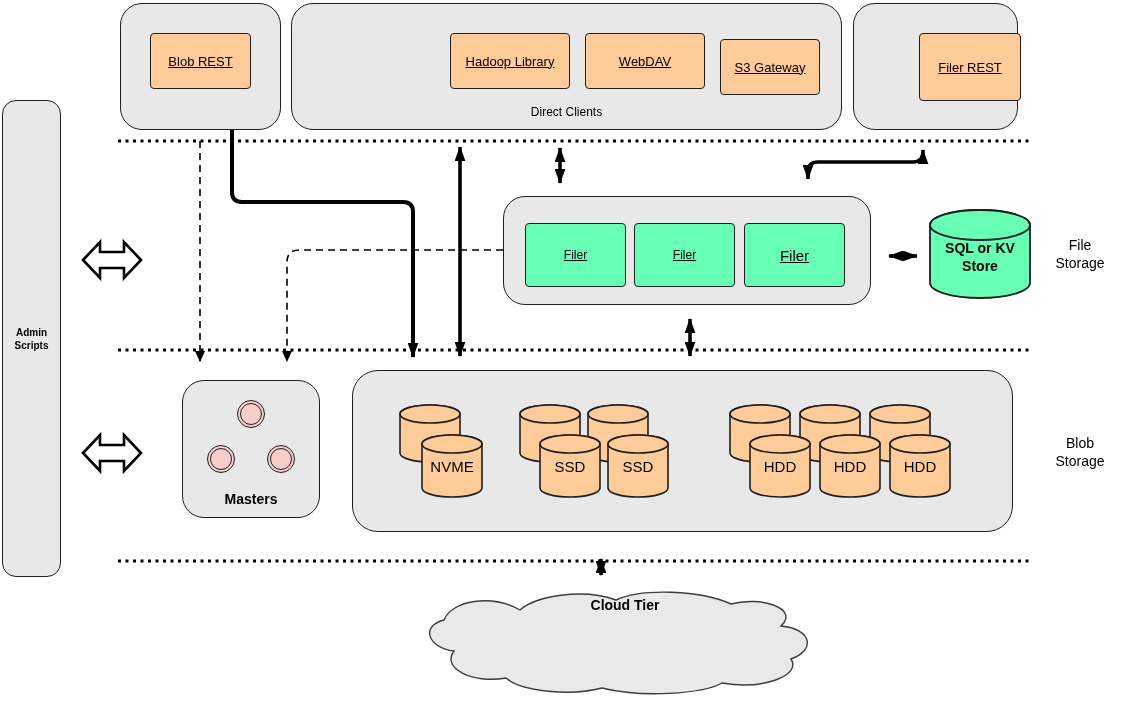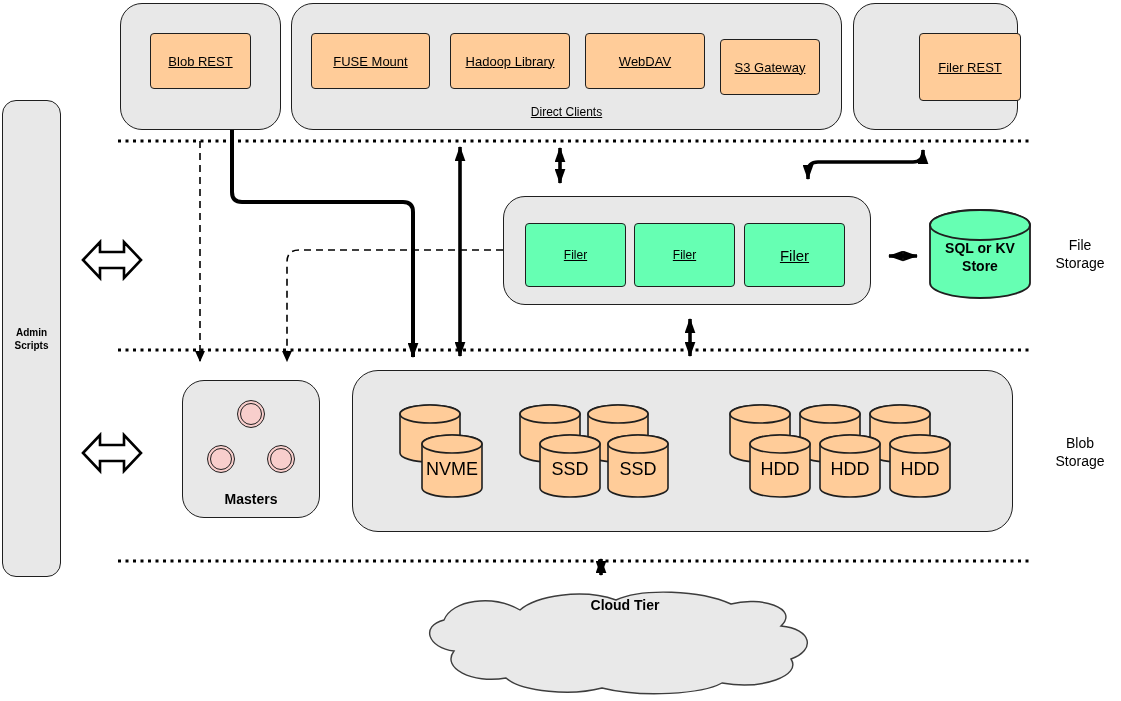--- a/index.html
+++ b/index.html
@@ -10,21 +10,21 @@
   .cont{
     position:absolute;background:#e8e8e8;border:1.6px solid #1f1f1f;
     border-radius:22px;box-sizing:border-box;z-index:1;
   }
   .node{
     position:absolute;background:#ffcc99;border:1.4px solid #1f1f1f;
     border-radius:4px;display:flex;align-items:center;justify-content:center;
     font-size:13px;box-sizing:border-box;z-index:1;text-decoration:underline;
   }
   .node.green{background:#66ffb3;}
-  .lbl{position:absolute;text-align:center;z-index:3;font-size:18px;line-height:1.25;}
+  .lbl{position:absolute;text-align:center;z-index:3;font-size:15px;line-height:1.25;}
   .bold{font-weight:bold;}
   .mcircle{
     position:absolute;width:28px;height:28px;border-radius:50%;
     background:#f8cecc;border:1.5px solid #1f1f1f;box-sizing:border-box;z-index:2;
   }
   .mcircle::after{
     content:"";position:absolute;inset:2px;border:1.3px solid #1f1f1f;border-radius:50%;
   }
   #overlay{position:absolute;left:0;top:0;z-index:2;pointer-events:none;}
 </style>
@@ -39,33 +39,30 @@
       <div>Scripts</div>
     </div>
   </div>
 
   <div class="cont" style="left:120px;top:3px;width:161px;height:127px;"></div>
   <div class="node" style="left:150px;top:33px;width:101px;height:56px;">
     <span>Blob REST</span>
   </div>
 
   <div class="cont" style="left:291px;top:3px;width:551px;height:127px;"></div>
-  <div class="node" style="left:311px;top:33px;width:119px;height:56px;">
-    <span>FUSE Mount</span>
-  </div>
   <div class="node" style="left:450px;top:33px;width:120px;height:56px;">
     <span>Hadoop Library</span>
   </div>
   <div class="node" style="left:585px;top:33px;width:120px;height:56px;justify-content:center;">
     <span>WebDAV</span>
   </div>
   <div class="node" style="left:720px;top:39px;width:100px;height:56px;">
     <span>S3 Gateway</span>
   </div>
-  <div class="lbl" style="left:291px;top:105px;width:551px;font-size:12px;text-decoration:underline;">Direct Clients</div>
+  <div class="lbl" style="left:291px;top:105px;width:551px;font-size:12px;">Direct Clients</div>
 
   <div class="cont" style="left:853px;top:3px;width:165px;height:127px;"></div>
   <div class="node" style="left:919px;top:33px;width:102px;height:68px;align-items:center;">
     <span>Filer REST</span>
   </div>
 
   <div class="cont" style="left:503px;top:196px;width:368px;height:109px;"></div>
   <div class="node green" style="left:525px;top:223px;width:101px;height:64px;font-size:12px;">
     <span>Filer</span>
   </div>

